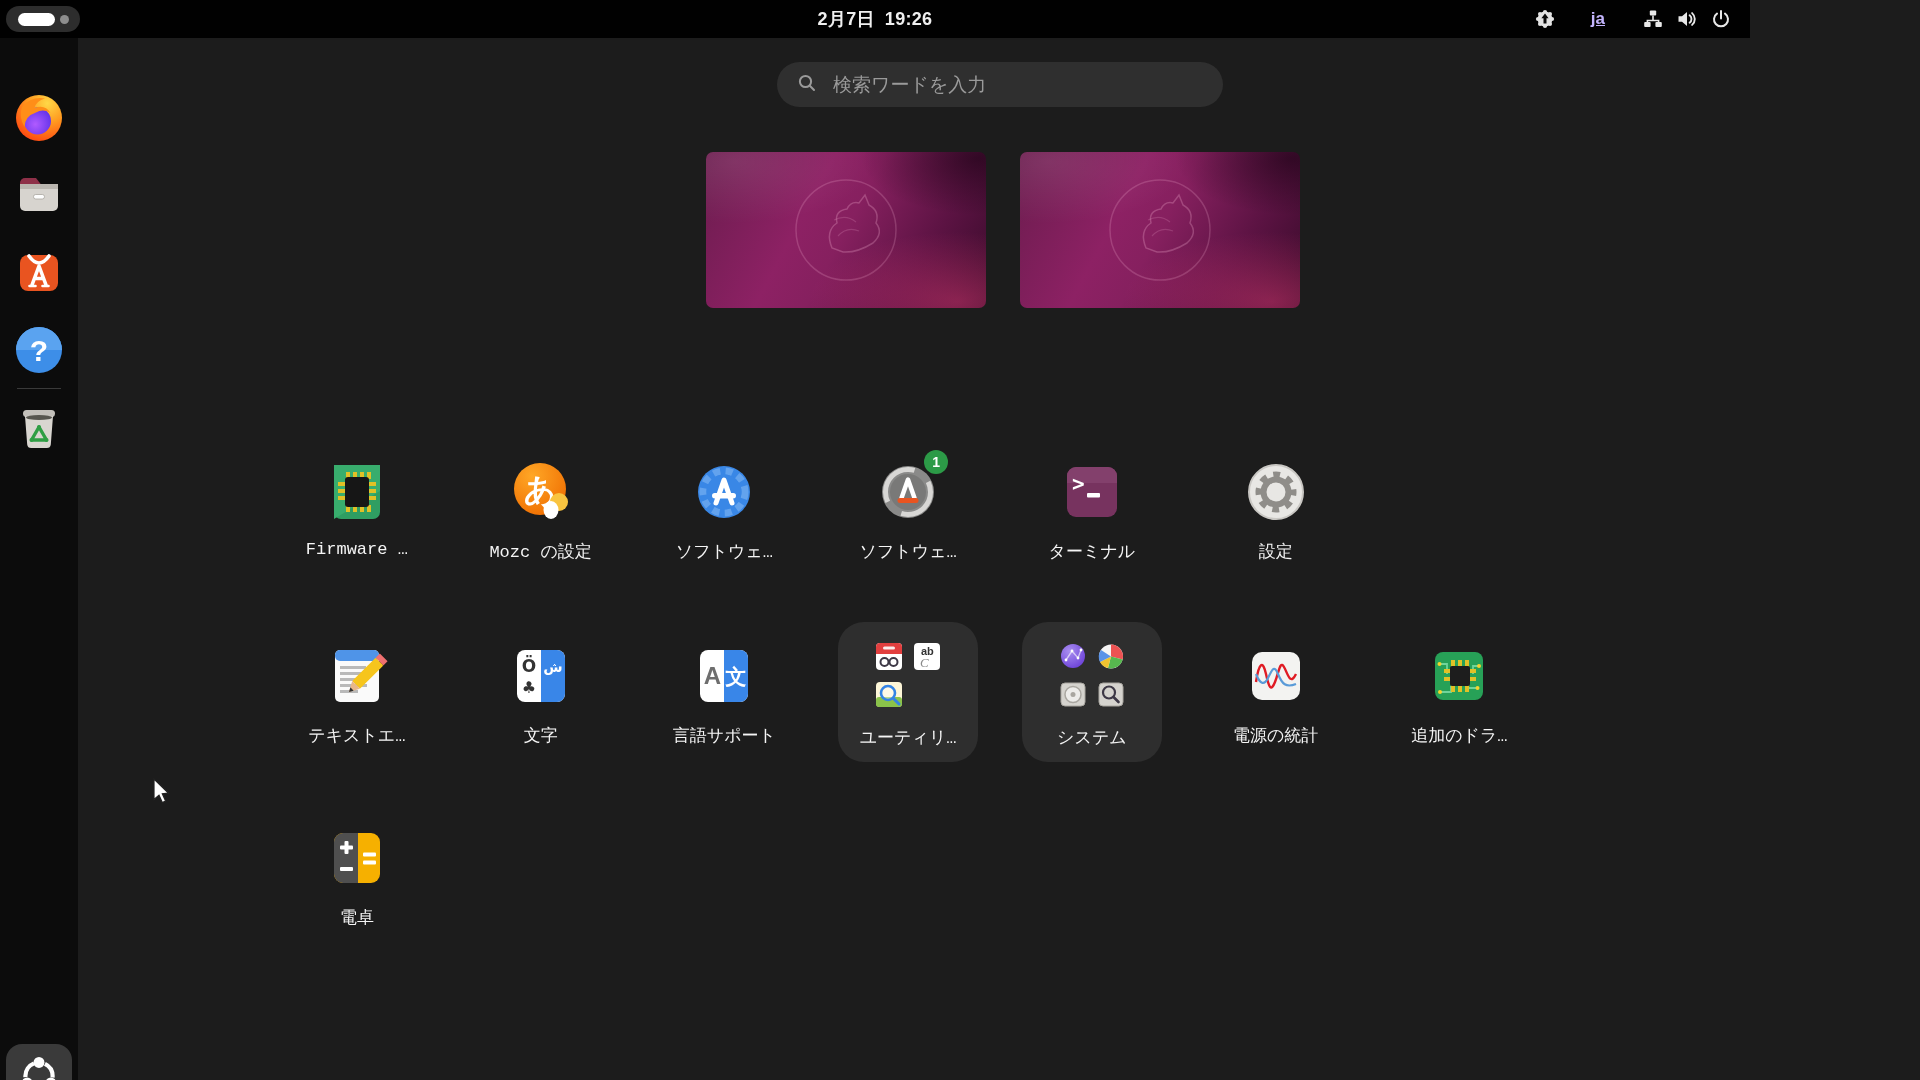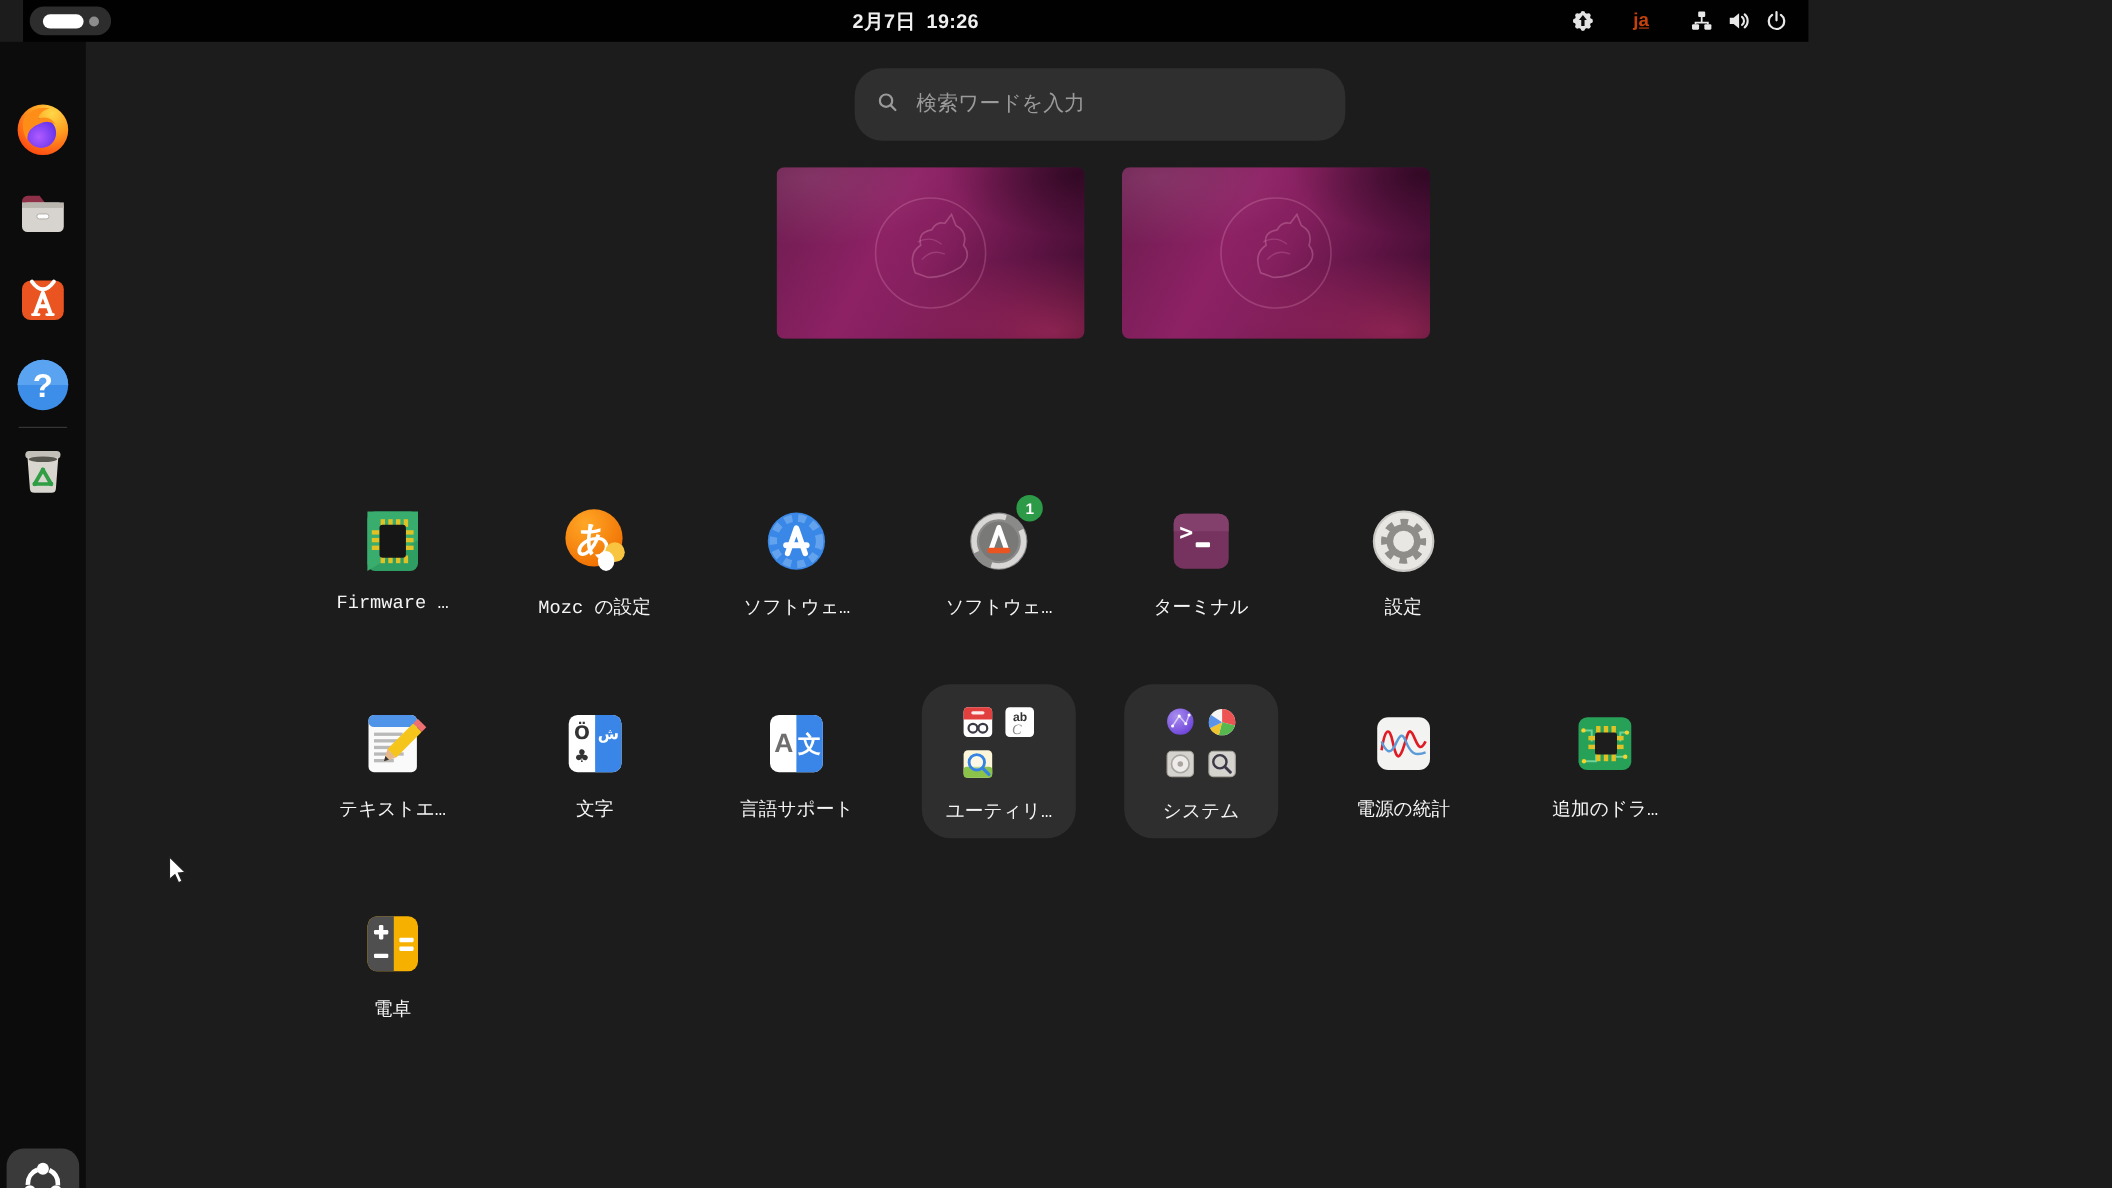--- a/index.html
+++ b/index.html
@@ -1,42 +1,42 @@
 <!DOCTYPE html>
 <html><head>
 <meta charset="utf-8">
 <style>
   html,body{margin:0;padding:0;width:1920px;height:1080px;overflow:hidden;
     background:#1c1c1c;font-family:"Liberation Sans","DejaVu Sans",sans-serif;
     -webkit-font-smoothing:antialiased;}
   *{box-sizing:border-box;}
 
   
-  #topbar{position:absolute;left:0;top:0;width:1623px;height:38px;background:#010101;z-index:50;margin-left:21px;}
+  #topbar{position:absolute;left:0;top:0;width:1750px;height:38px;background:#010101;z-index:50;}
   #activities{position:absolute;left:6px;top:6px;width:74px;height:26px;border-radius:13px;background:#2d2d2d;}
   #activities .ws-pill{position:absolute;left:12px;top:6.5px;width:37px;height:13px;border-radius:7px;background:#ffffff;}
   #activities .ws-dot{position:absolute;left:54px;top:8.5px;width:9px;height:9px;border-radius:50%;background:#8d8d8d;}
   #clock{position:absolute;left:0;right:0;top:0;height:38px;line-height:38px;text-align:center;
     color:#f0f0f0;font-size:18px;font-weight:700;letter-spacing:.3px;cursor:default;}
   #clock span{margin:0 5px;}
   #tb-right{position:absolute;right:0;top:0;height:38px;display:flex;align-items:center;padding-right:19px;}
   #tb-right .tbi{display:flex;align-items:center;justify-content:center;}
-  #kb-layout{color:#c2410c;font-size:17px;font-weight:600;margin:0 38px 0 36px;text-decoration:underline;}
+  #kb-layout{color:#c4b5fd;font-size:17px;font-weight:600;margin:0 38px 0 36px;text-decoration:underline;}
   .gap14{margin-left:14px;}
 
   
   #dock{position:absolute;left:0;top:38px;width:78px;height:1042px;background:#0c0c0c;z-index:40;}
   .dock-btn{position:absolute;left:14px;width:50px;height:50px;}
   .dock-btn svg{display:block;}
   #dock-sep{position:absolute;left:17px;top:350px;width:44px;height:1px;background:#3a3a3a;}
   #show-apps{position:absolute;left:6px;top:1006px;width:66px;height:66px;border-radius:16px;background:#3a3a3a;
     display:flex;align-items:center;justify-content:center;}
 
   
-  #searchbar{position:absolute;left:777px;top:62px;width:446px;height:66px;border-radius:25px;background:#2f2f2f;
+  #searchbar{position:absolute;left:777px;top:62px;width:446px;height:45px;border-radius:25px;background:#2f2f2f;
     display:flex;align-items:center;padding:0 20px;}
   #searchbar input{flex:1;background:transparent;border:none;outline:none;color:#dddddd;font-size:19px;
     font-family:"Liberation Sans","DejaVu Sans",sans-serif;margin-left:14px;}
   #searchbar input::placeholder{color:#9a9a9a;}
 
   
   .workspace{position:absolute;top:152px;width:280px;height:156px;border-radius:7px;overflow:hidden;
     background:
       radial-gradient(120% 95% at 10% 6%, rgba(255,255,255,0.10), transparent 42%),
       radial-gradient(95% 80% at 90% 96%, rgba(236,64,122,0.42), transparent 56%),

